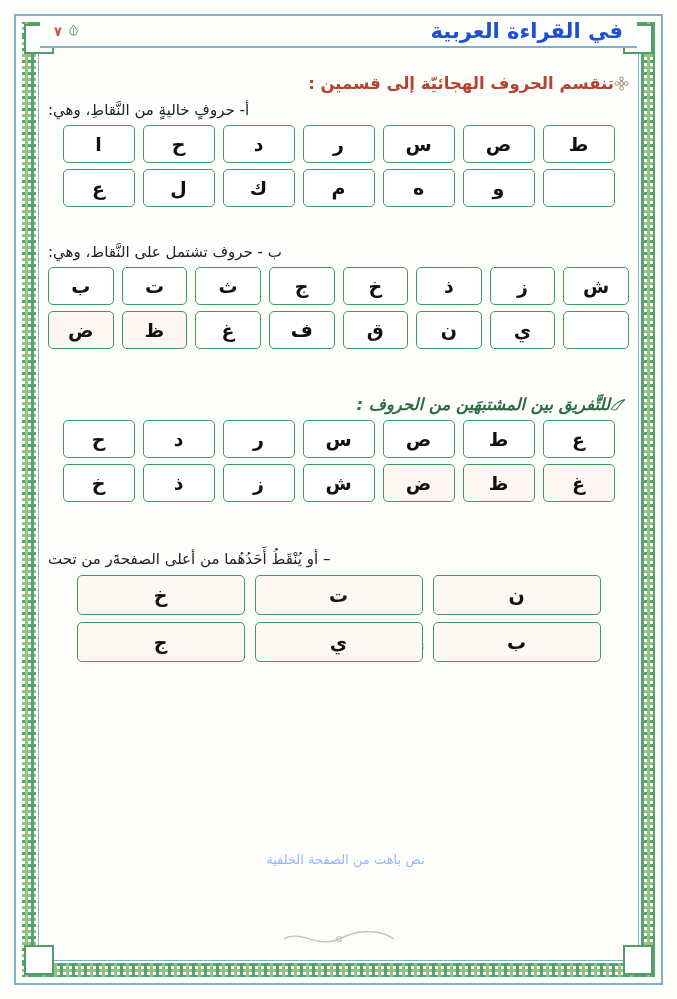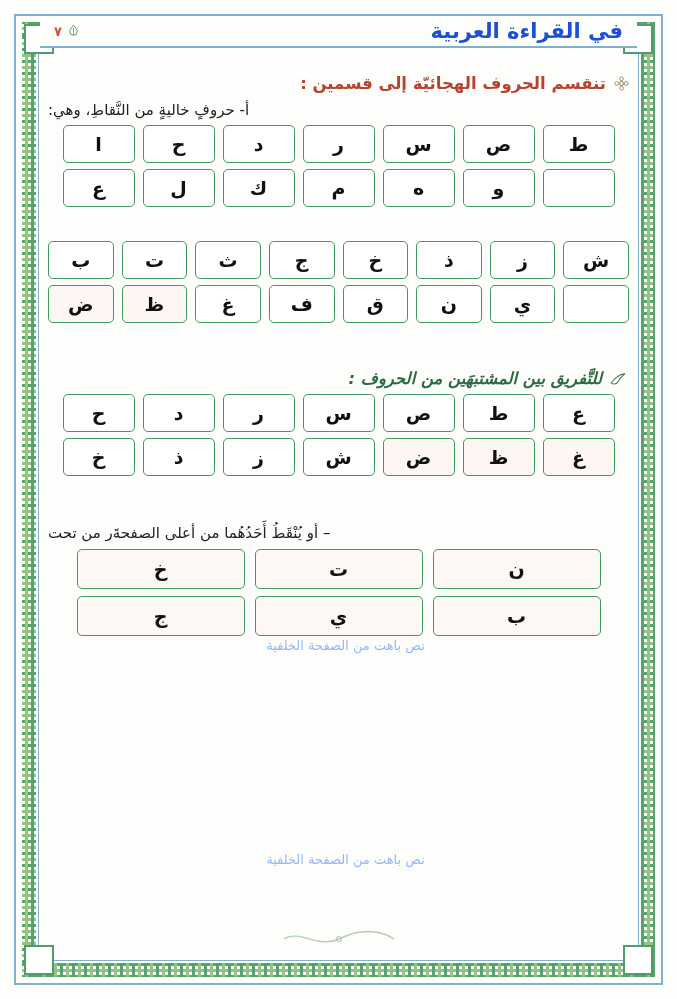--- a/index.html
+++ b/index.html
@@ -130,21 +130,20 @@
     z-index: 3;
     text-align: right;
     direction: rtl;
   }
 
   .heading-row {
     display: flex;
     flex-direction: row;
     align-items: center;
     justify-content: flex-start;
-    gap: 8px;
     margin-top: 18px;
     margin-bottom: 4px;
   }
   .flower-icon {
     width: 15px;
     height: 15px;
     flex: 0 0 auto;
     color: #8a7a4a;
   }
   .pen-icon {
@@ -304,20 +303,21 @@
       <div class="cell">و</div>
       <div class="cell">ه</div>
       <div class="cell">م</div>
       <div class="cell">ك</div>
       <div class="cell">ل</div>
       <div class="cell">ع</div>
     </div>
 
     <div class="spacer-md"></div>
 
+    <div class="subheading">ب - حروف تشتمل على النَّقاط، وهي:</div>
 
     <div class="grid">
       <div class="cell">ش</div>
       <div class="cell">ز</div>
       <div class="cell">ذ</div>
       <div class="cell">خ</div>
       <div class="cell">ج</div>
       <div class="cell">ث</div>
       <div class="cell">ت</div>
       <div class="cell">ب</div>

